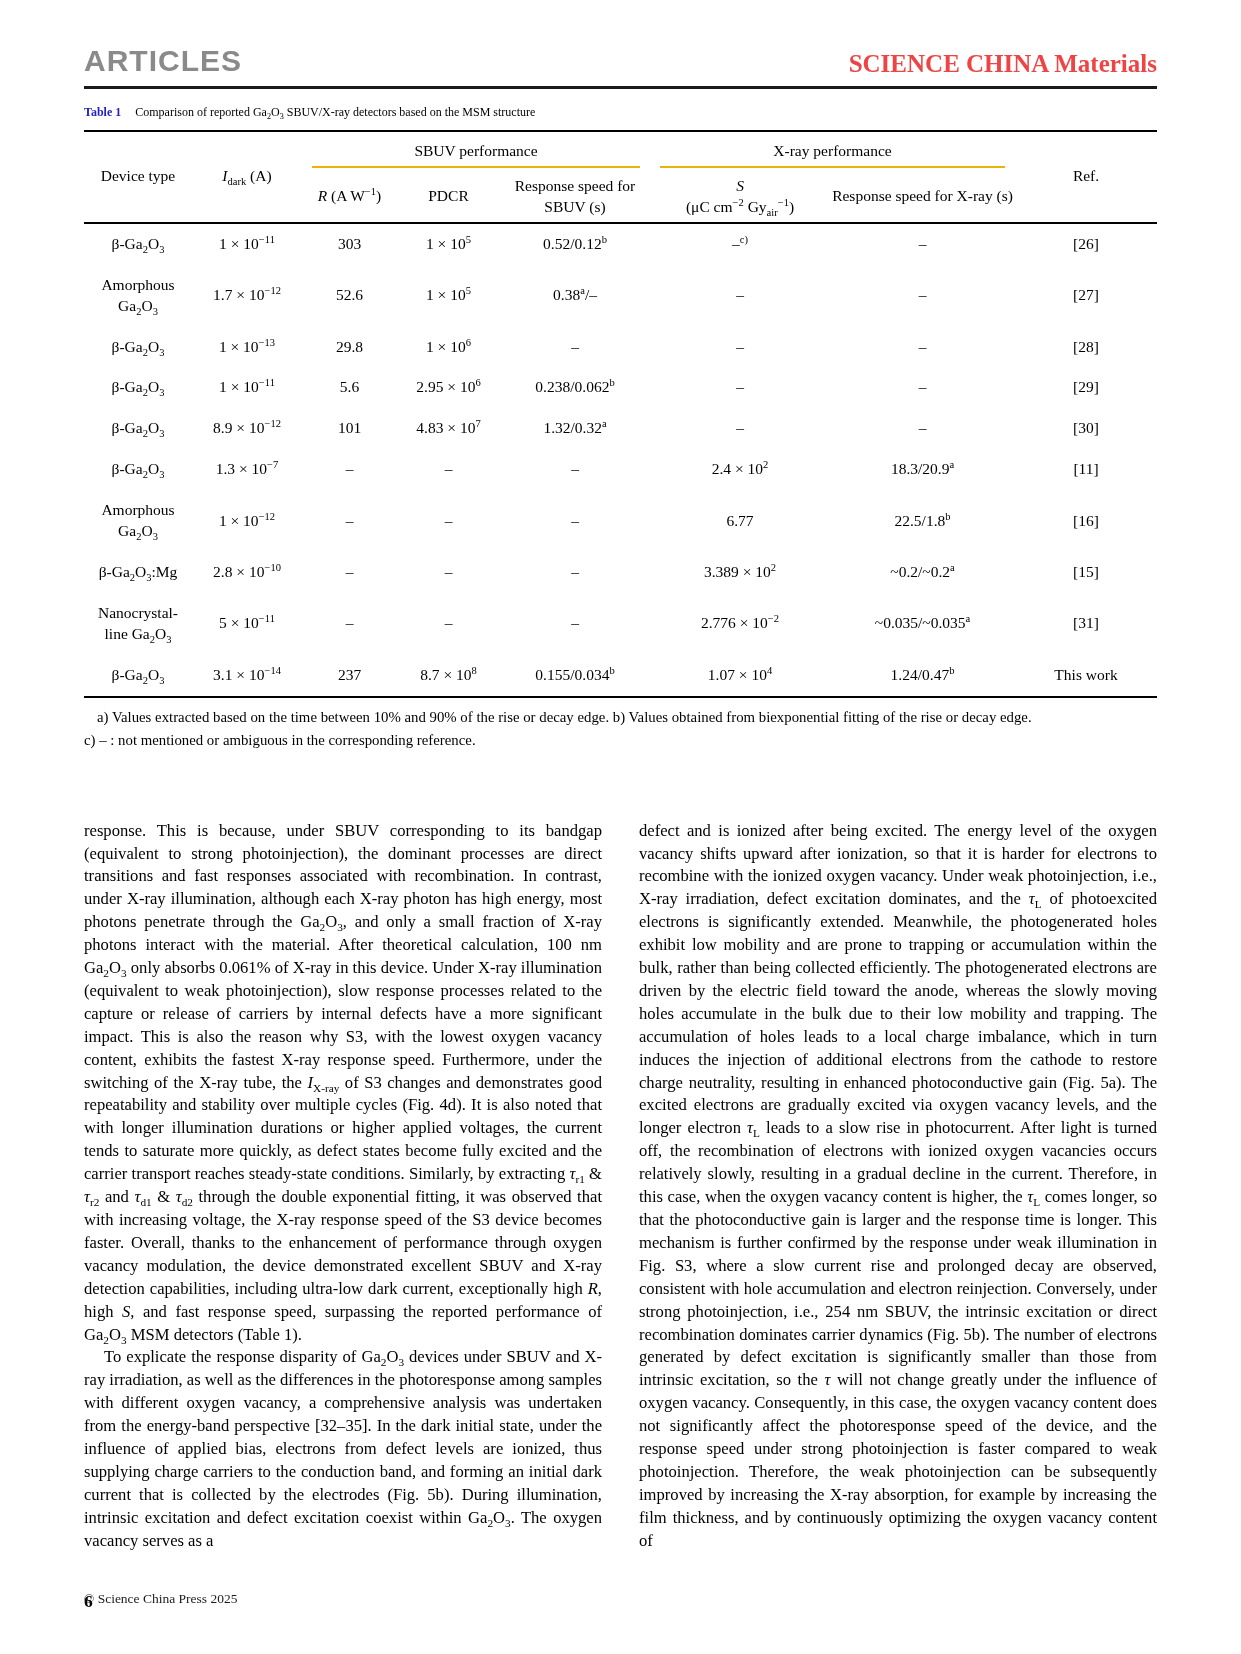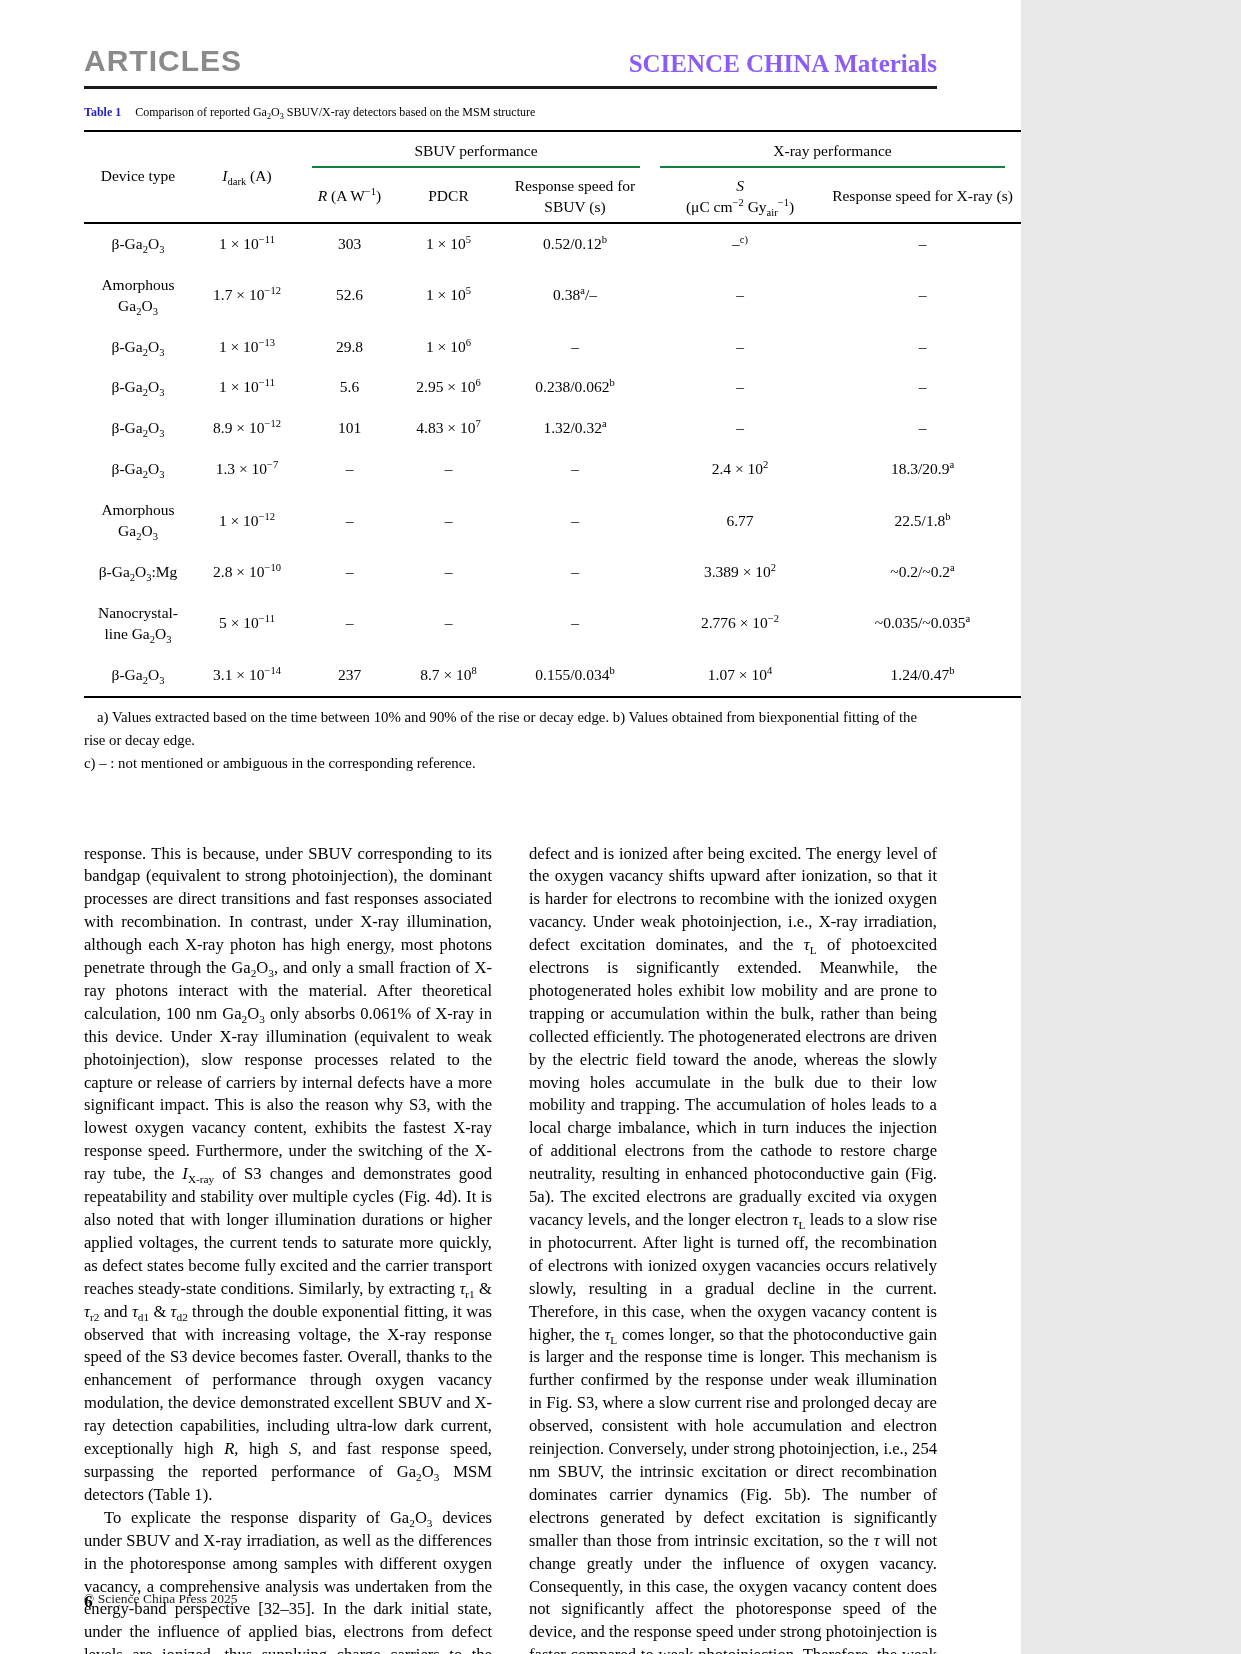--- a/index.html
+++ b/index.html
@@ -1,52 +1,52 @@
 <!DOCTYPE html>
 <html><head>
 <meta charset="utf-8">
 <style>
   html,body{margin:0;padding:0;background:#e8e8e8;}
   .page{
     position:relative;
-    width:1021px;height:1654px;
+    width:1241px;height:1654px;
     background:#ffffff;
     font-family:"Liberation Serif", serif;
     color:#000;
     box-sizing:border-box;
     padding:46px 84px 0 84px;
     overflow:hidden;
   }
   
   .runhead{display:flex;justify-content:space-between;align-items:flex-end;}
   .section-label{
     font-family:"Liberation Sans", sans-serif;
     font-weight:bold;font-size:30px;letter-spacing:1px;
     color:#8a8a8a;line-height:1;
   }
   .journal-title{
     font-family:"Liberation Serif", serif;
-    font-weight:bold;font-size:25px;color:#8b5cf6;line-height:1;
+    font-weight:bold;font-size:25px;color:#ef4444;line-height:1;
   }
   .head-rule{height:3px;background:#1a1a1a;margin-top:10px;}
 
   
   .tbl-caption{margin-top:16px;font-size:12px;}
   .tbl-label{color:#2222bb;font-weight:bold;margin-right:14px;}
 
   
   table.cmp{
     margin-top:10px;border-collapse:collapse;table-layout:fixed;
     width:1073px;font-size:15.5px;
   }
   table.cmp{border-top:2.5px solid #000;border-bottom:2.5px solid #000;}
   thead{border-bottom:2px solid #000;}
   th,td{font-weight:normal;text-align:center;vertical-align:middle;padding:6px 4px;line-height:1.35;}
   thead th{padding:4px 2px;}
-  .grp-label{border-bottom:2px solid #15803d;margin:0 8px;padding:5px 0 4px 0;}
+  .grp-label{border-bottom:2px solid #eab308;margin:0 8px;padding:5px 0 4px 0;}
   tbody td{padding:10px 4px;}
   sub,sup{font-size:68%;line-height:0;}
   sup{vertical-align:super;}
   sub{vertical-align:sub;}
   .lnk{color:#000000;cursor:pointer;}
   col.c-device{width:108px;} col.c-idark{width:110px;} col.c-r{width:95px;}
   col.c-pdcr{width:103px;} col.c-rssbuv{width:150px;} col.c-s{width:180px;}
   col.c-rsxray{width:185px;} col.c-ref{width:142px;}
 
   

